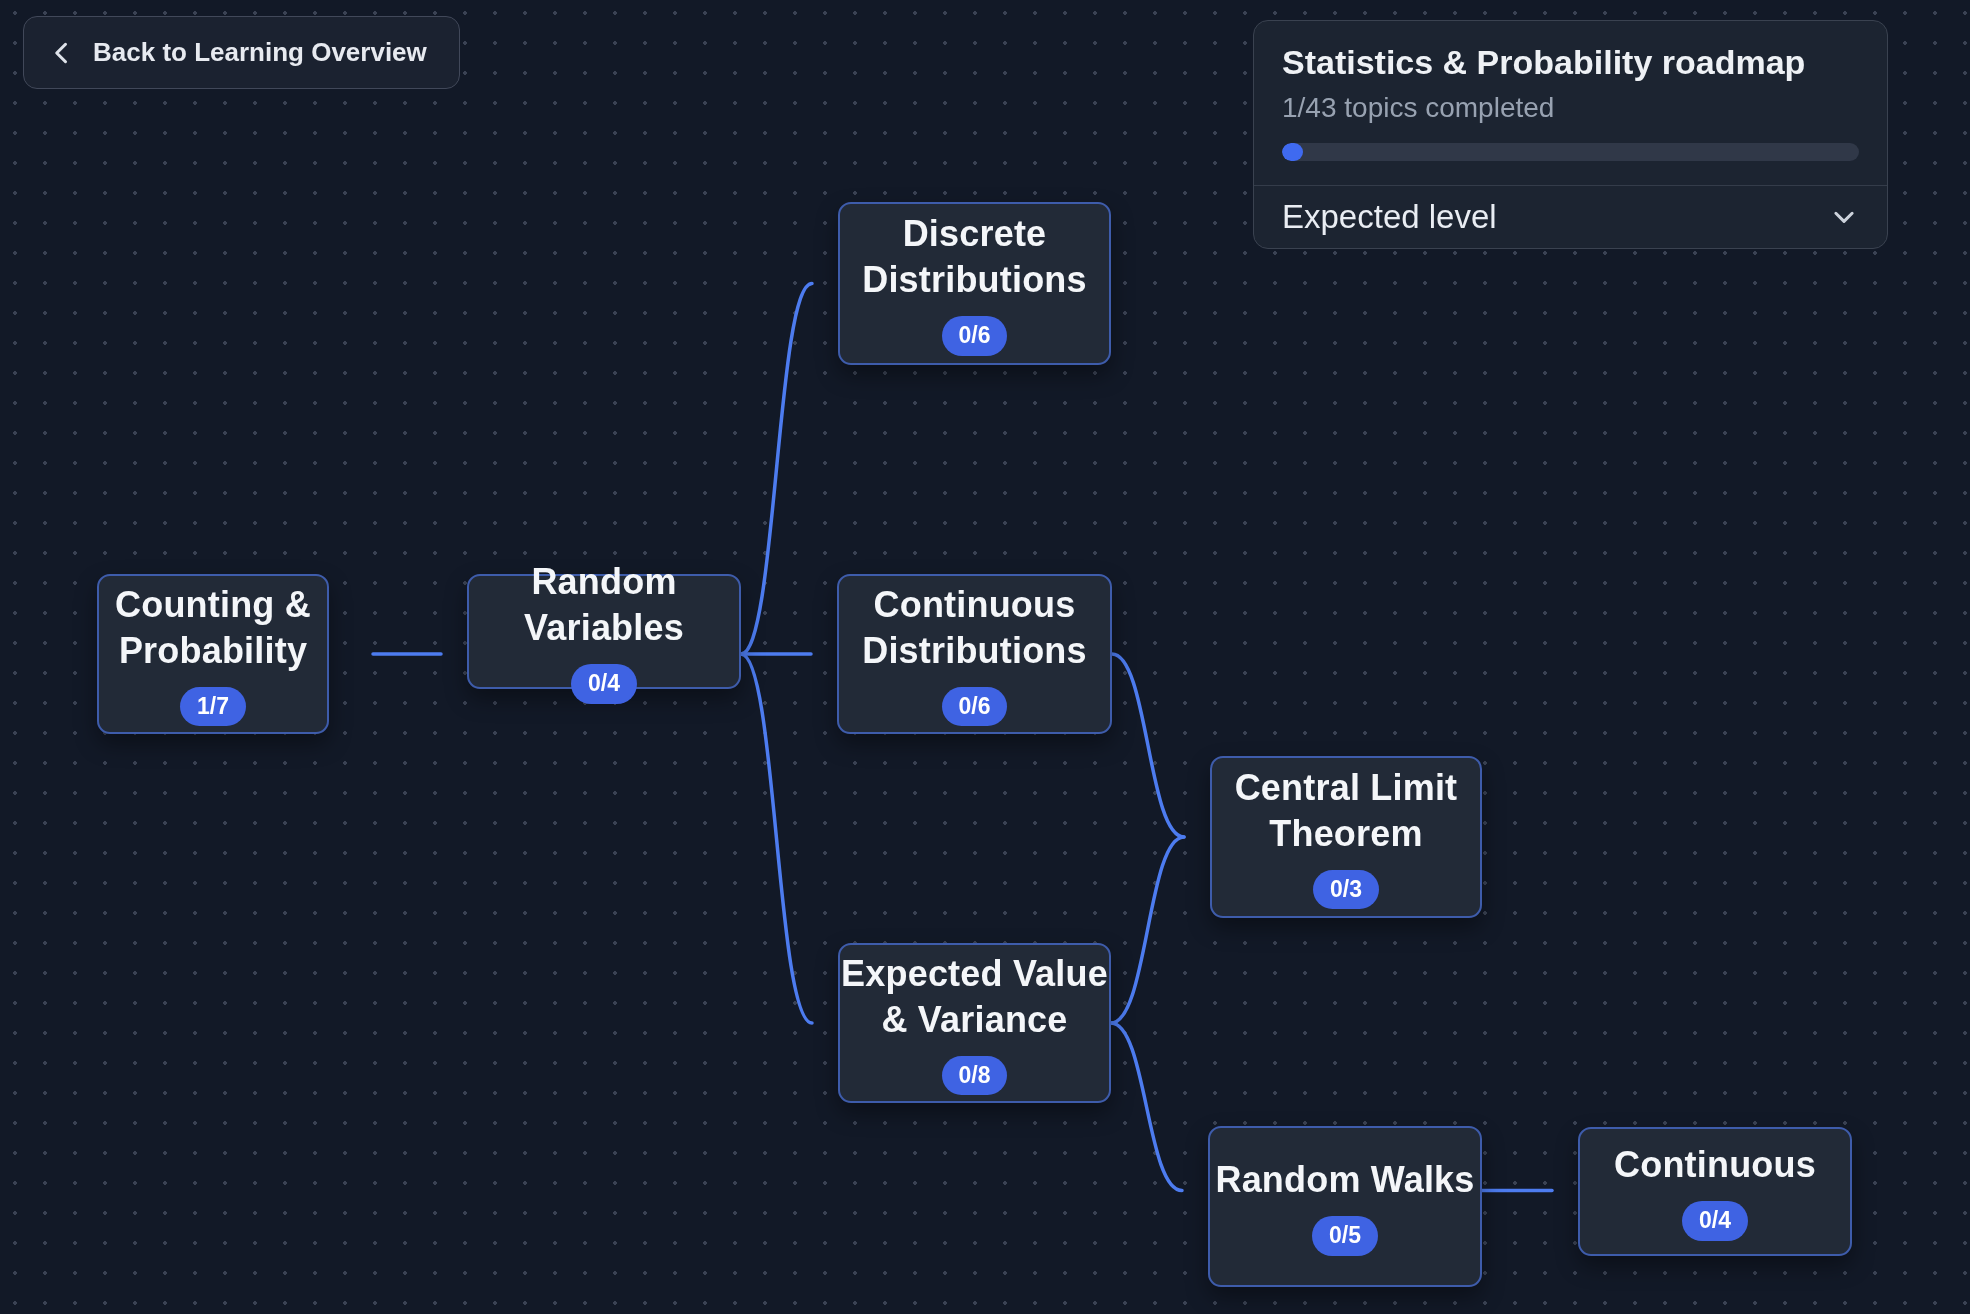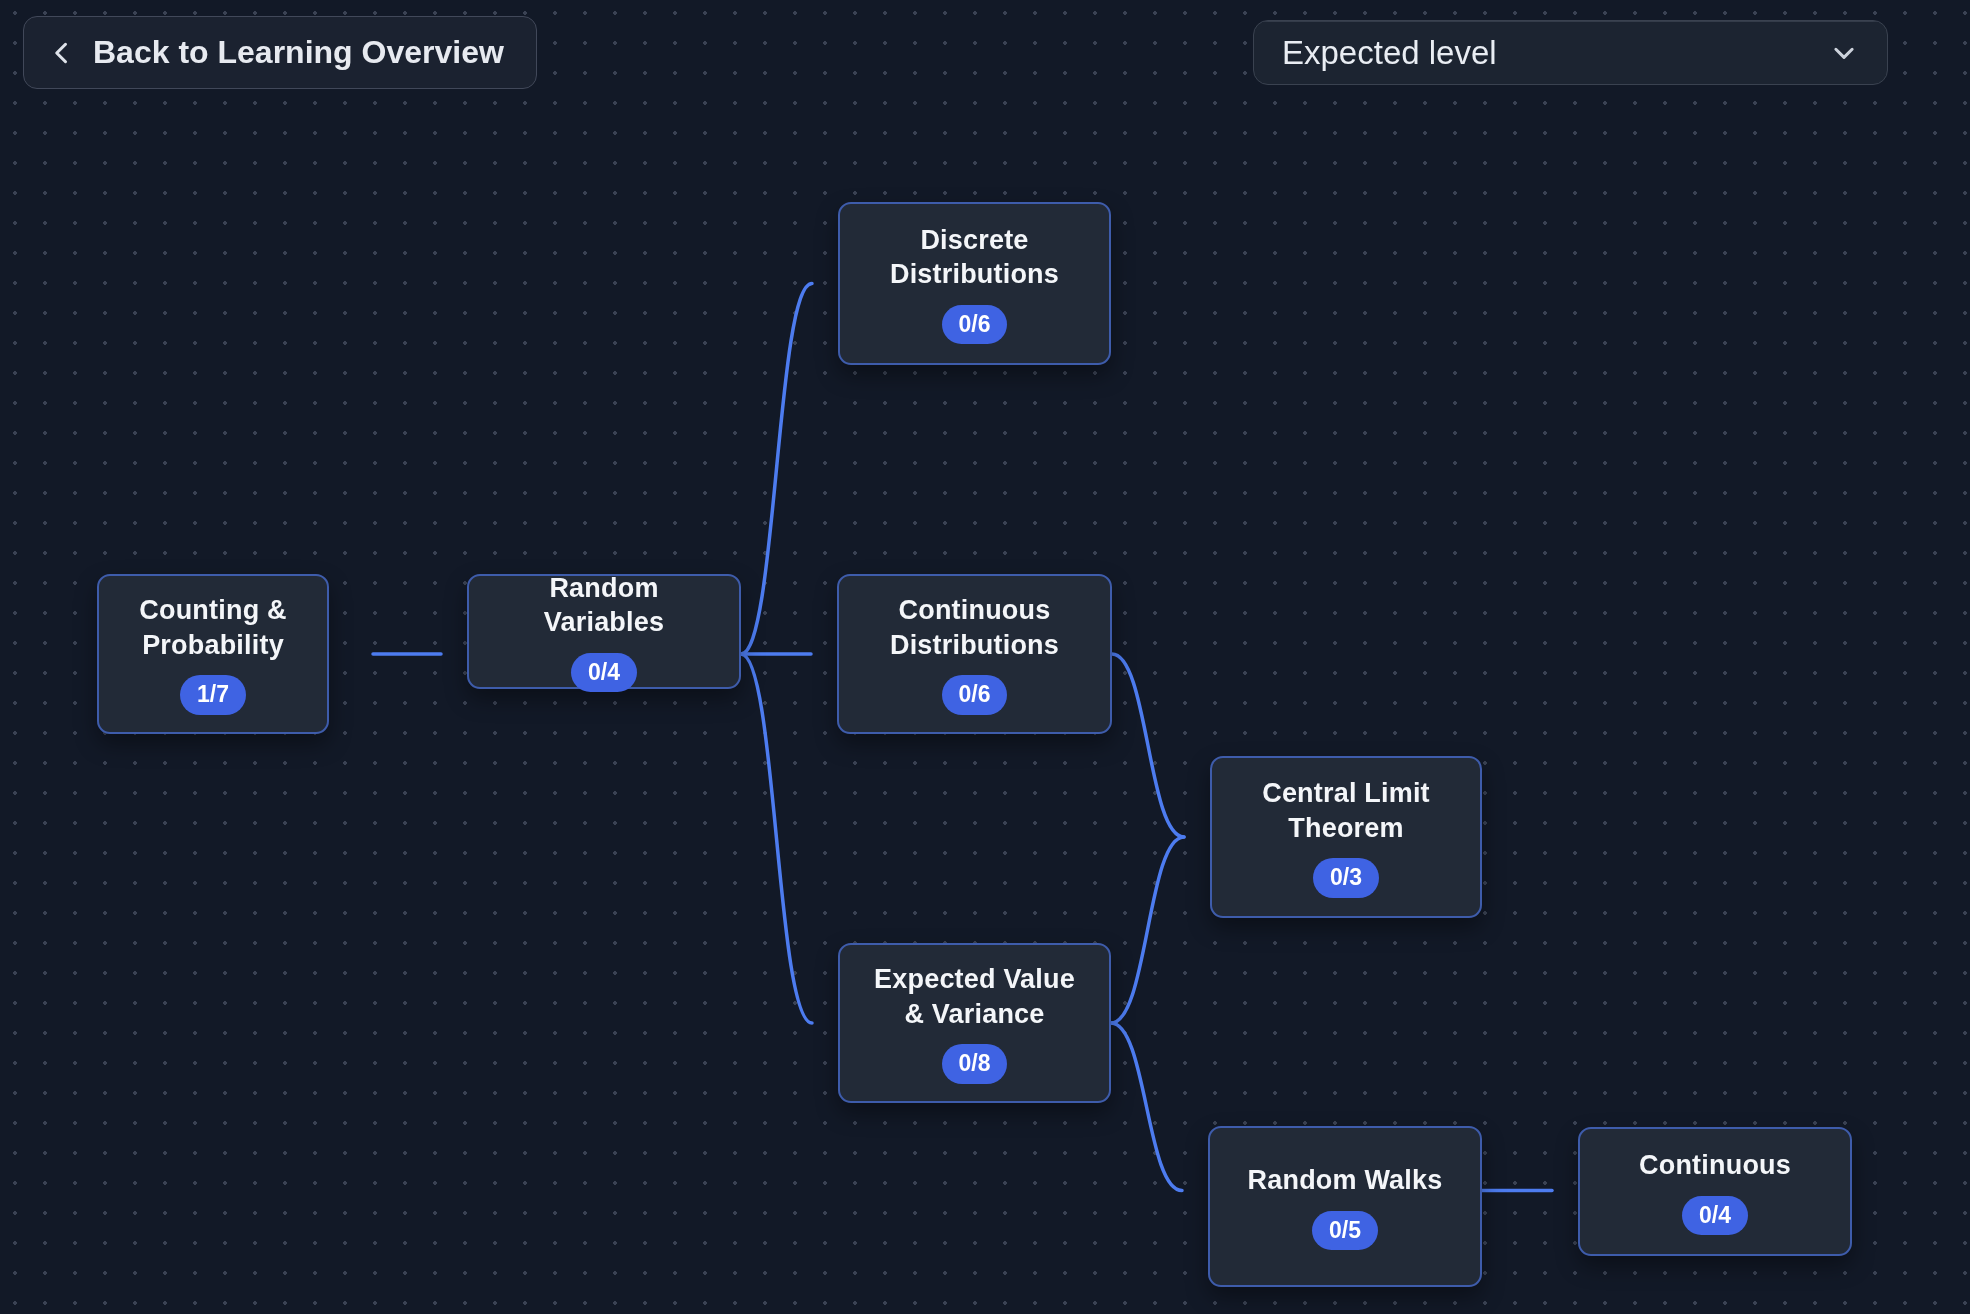--- a/index.html
+++ b/index.html
@@ -14,32 +14,32 @@
   #edges path{fill:none;stroke:#4d7cf0;stroke-width:3.5;stroke-linecap:round;}
 
   .node{
     position:absolute;box-sizing:border-box;
     background:#222a37;border:2.5px solid #3e5cab;border-radius:13px;
     display:flex;flex-direction:column;align-items:center;justify-content:center;gap:13px;
     box-shadow:0 10px 22px rgba(0,0,0,0.38);cursor:pointer;
   }
   .node-title{
     white-space:pre-line;text-align:center;color:#f4f6f9;
-    font-size:27px;font-weight:700;line-height:1.28;letter-spacing:0.2px;
+    font-size:36px;font-weight:700;line-height:1.28;letter-spacing:0.2px;
   }
   .node-badge{
     background:#3f63e3;color:#ffffff;font-size:23px;font-weight:700;
     padding:7px 17px;border-radius:999px;line-height:1.1;
   }
 
   .back-btn{
     position:absolute;left:23px;top:16px;height:73px;
     display:flex;align-items:center;gap:17px;padding:0 32px 0 24px;
     background:#1b2230;border:1.5px solid #414859;border-radius:14px;
-    color:#e7eaf0;font-size:32px;font-weight:600;font-family:inherit;cursor:pointer;
+    color:#e7eaf0;font-size:26px;font-weight:600;font-family:inherit;cursor:pointer;
   }
   .back-btn .chev{display:flex;align-items:center;color:#dfe3ea;}
 
   .panel{
     position:absolute;left:1253px;top:20px;width:635px;box-sizing:border-box;
     background:#1c2431;border:1.5px solid #3a4250;border-radius:15px;
     color:#eef1f5;overflow:hidden;
   }
   .panel-inner{padding:22px 28px 24px;}
   .panel-title{font-size:34px;font-weight:600;color:#eef1f5;line-height:1.15;}
@@ -113,20 +113,27 @@
   <button class="back-btn">
     <span class="chev">
       <svg width="28" height="32" viewBox="0 0 24 24">
         <path d="M15 4.5 L7.5 12 L15 19.5" fill="none" stroke="currentColor" stroke-width="2.6" stroke-linecap="round" stroke-linejoin="round"></path>
       </svg>
     </span>
     <span>Back to Learning Overview</span>
   </button>
 
   <div class="panel">
+    <div class="panel-inner">
+      <div class="panel-title">Statistics &amp; Probability roadmap</div>
+      <div class="panel-sub">1/43 topics completed</div>
+      <div class="progress-track">
+        <div class="progress-fill" id="progress-fill" style="width: 2.32558%;"></div>
+      </div>
+    </div>
     <div class="panel-row">
       <span>Expected level</span>
       <span class="chev-down">
         <svg width="30" height="30" viewBox="0 0 24 24">
           <path d="M5.5 9 L12 15.5 L18.5 9" fill="none" stroke="currentColor" stroke-width="2.4" stroke-linecap="round" stroke-linejoin="round"></path>
         </svg>
       </span>
     </div>
   </div>
 

